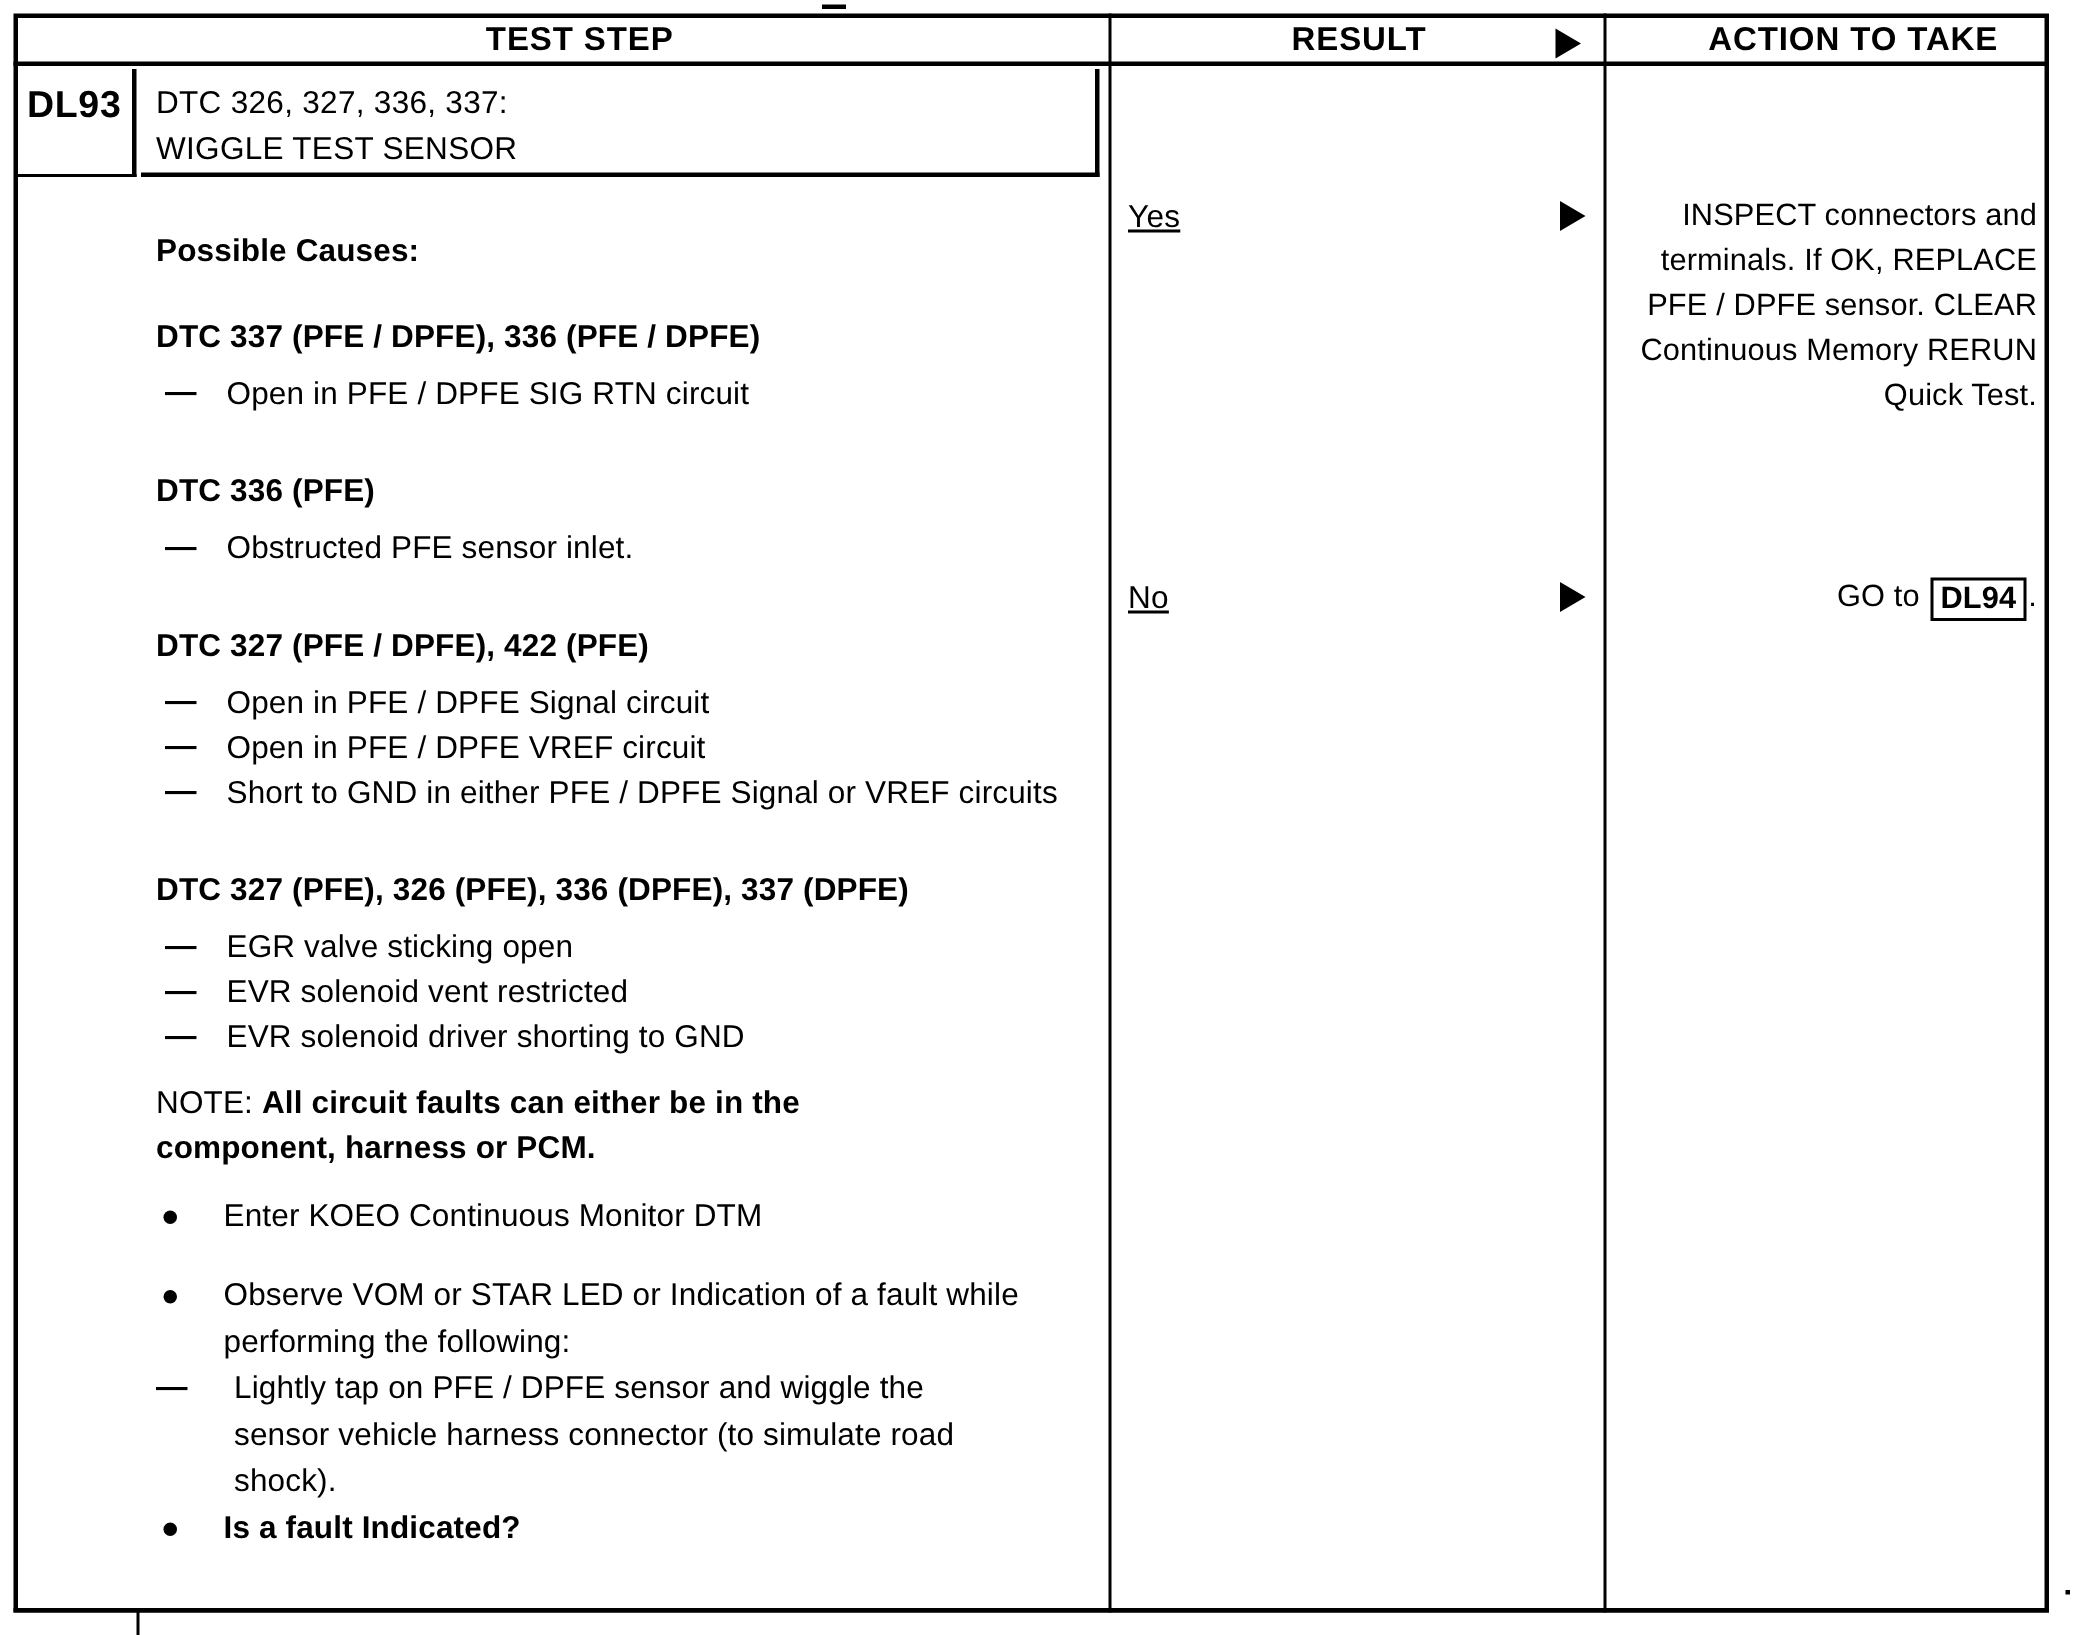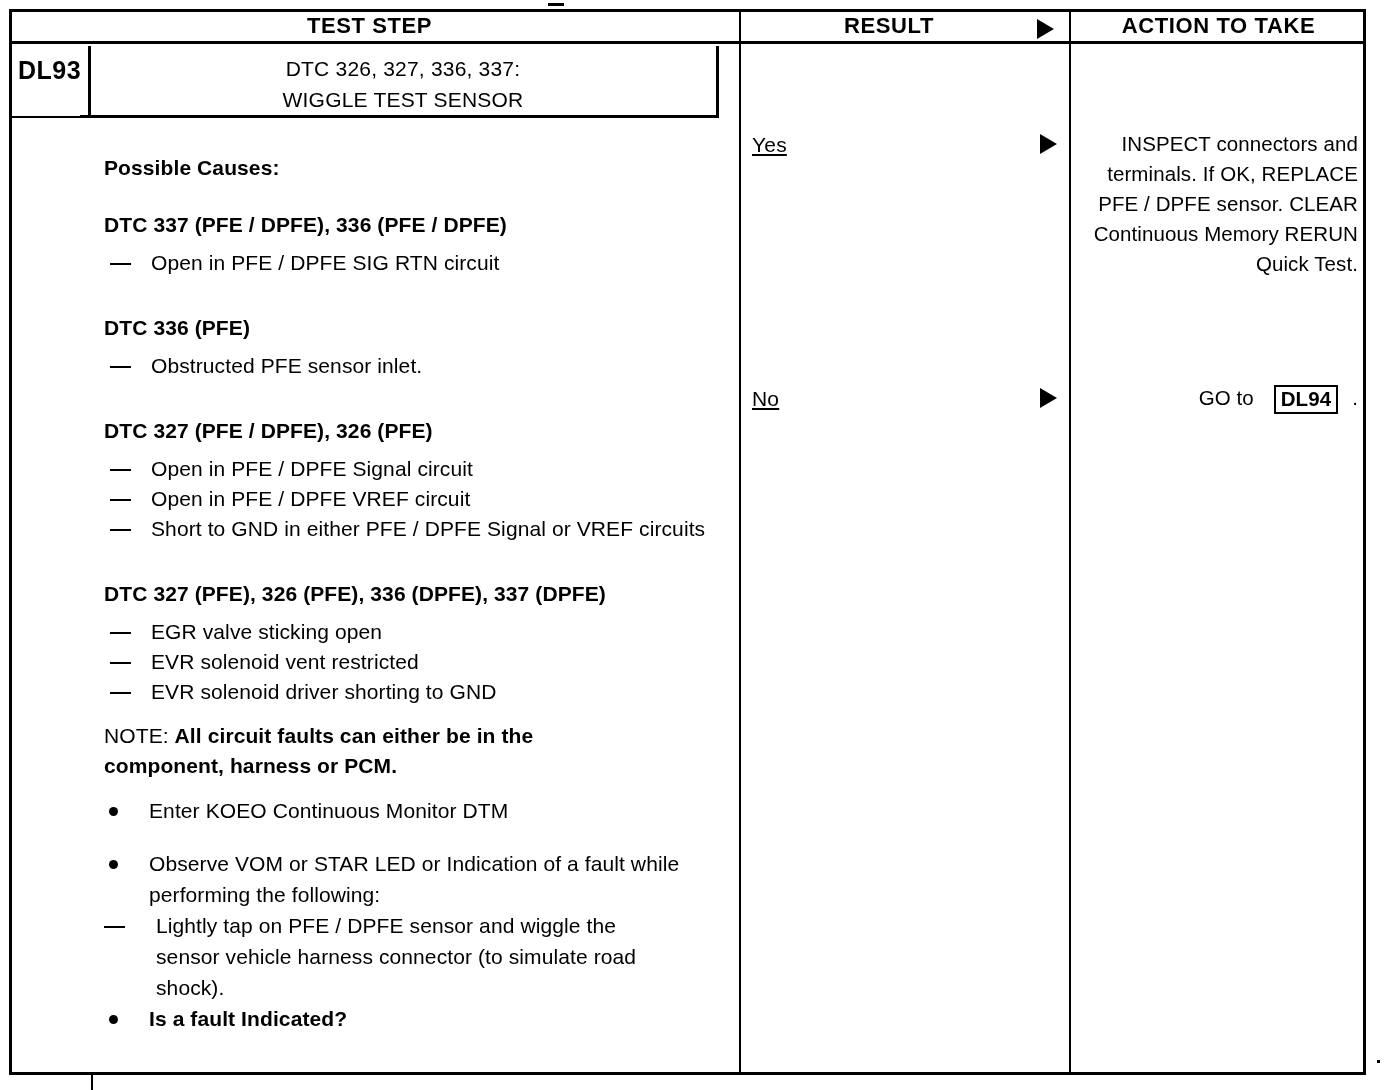--- a/index.html
+++ b/index.html
@@ -74,20 +74,21 @@
   }
   .bottom-tick.t1 { left: 91px; }
 
   
   .hdr-label {
     position: absolute;
     font-weight: bold;
     font-size: 22px;
     letter-spacing: 0.6px;
     white-space: nowrap;
+    padding-left: 17px;
   }
   .hdr-test   { left: 0;    top: 13px; width: 739px;  text-align: center; }
   .hdr-result { left: 739px; top: 13px; width: 300px; text-align: center; }
   .hdr-action { left: 1071px; top: 13px; width: 295px; text-align: center; }
 
   .hdr-arrow {
     position: absolute;
     left: 1037px;
     top: 19px;
     width: 0; height: 0;
@@ -114,29 +115,28 @@
   .stepbox .id {
     font-weight: bold;
     font-size: 25px;
     letter-spacing: 0.5px;
     text-align: center;
   }
 
   
   .title-cell {
     position: absolute;
-    left: 80px;
+    left: 94px;
     top: 46px;
     width: 639px;
     height: 72px;
     box-sizing: border-box;
     border-right: 3px solid #000;
     border-bottom: 3px solid #000;
     padding: 7px 0 0 10px;
-    text-align: center;
   }
   .title-cell .line {
     font-size: 21px;
     line-height: 31px;
     letter-spacing: 0.2px;
     white-space: nowrap;
   }
 
   
   .body-col {
@@ -253,21 +253,21 @@
   }
   .action-yes { top: 129px; }
   .action-no  { top: 383px; }
 
   .refbox {
     display: inline-block;
     border: 2px solid #000;
     padding: 0 5px 1px 5px;
     font-weight: bold;
     line-height: 24px;
-    margin: 0 14px;
+    margin: 0 1px;
     position: relative;
     top: 1px;
   }
 
   
   .speckle { position: absolute; background: #000; }
 </style>
 </head>
 <body>
 
@@ -301,21 +301,21 @@
     <div class="heading">DTC 337 (PFE / DPFE), 336 (PFE / DPFE)</div>
     <div class="gap-sm"></div>
     <div class="dash-item">Open in PFE / DPFE SIG RTN circuit</div>
     <div class="gap-sm"></div>
 
     <div class="heading">DTC 336 (PFE)</div>
     <div class="gap-sm"></div>
     <div class="dash-item">Obstructed PFE sensor inlet.</div>
     <div class="gap-sm"></div>
 
-    <div class="heading">DTC 327 (PFE / DPFE), 326 (PFE)</div>
+    <div class="heading">DTC 327 (PFE / DPFE), 422 (PFE)</div>
     <div class="gap-sm"></div>
     <div class="dash-item">Open in PFE / DPFE Signal circuit</div>
     <div class="dash-item">Open in PFE / DPFE VREF circuit</div>
     <div class="dash-item">Short to GND in either PFE / DPFE Signal or VREF circuits</div>
     <div class="gap-sm"></div>
 
     <div class="heading wrap" style="width:520px">DTC 327 (PFE), 326 (PFE), 336 (DPFE), 337 (DPFE)</div>
     <div class="gap-sm"></div>
     <div class="dash-item">EGR valve sticking open</div>
     <div class="dash-item">EVR solenoid vent restricted</div>

